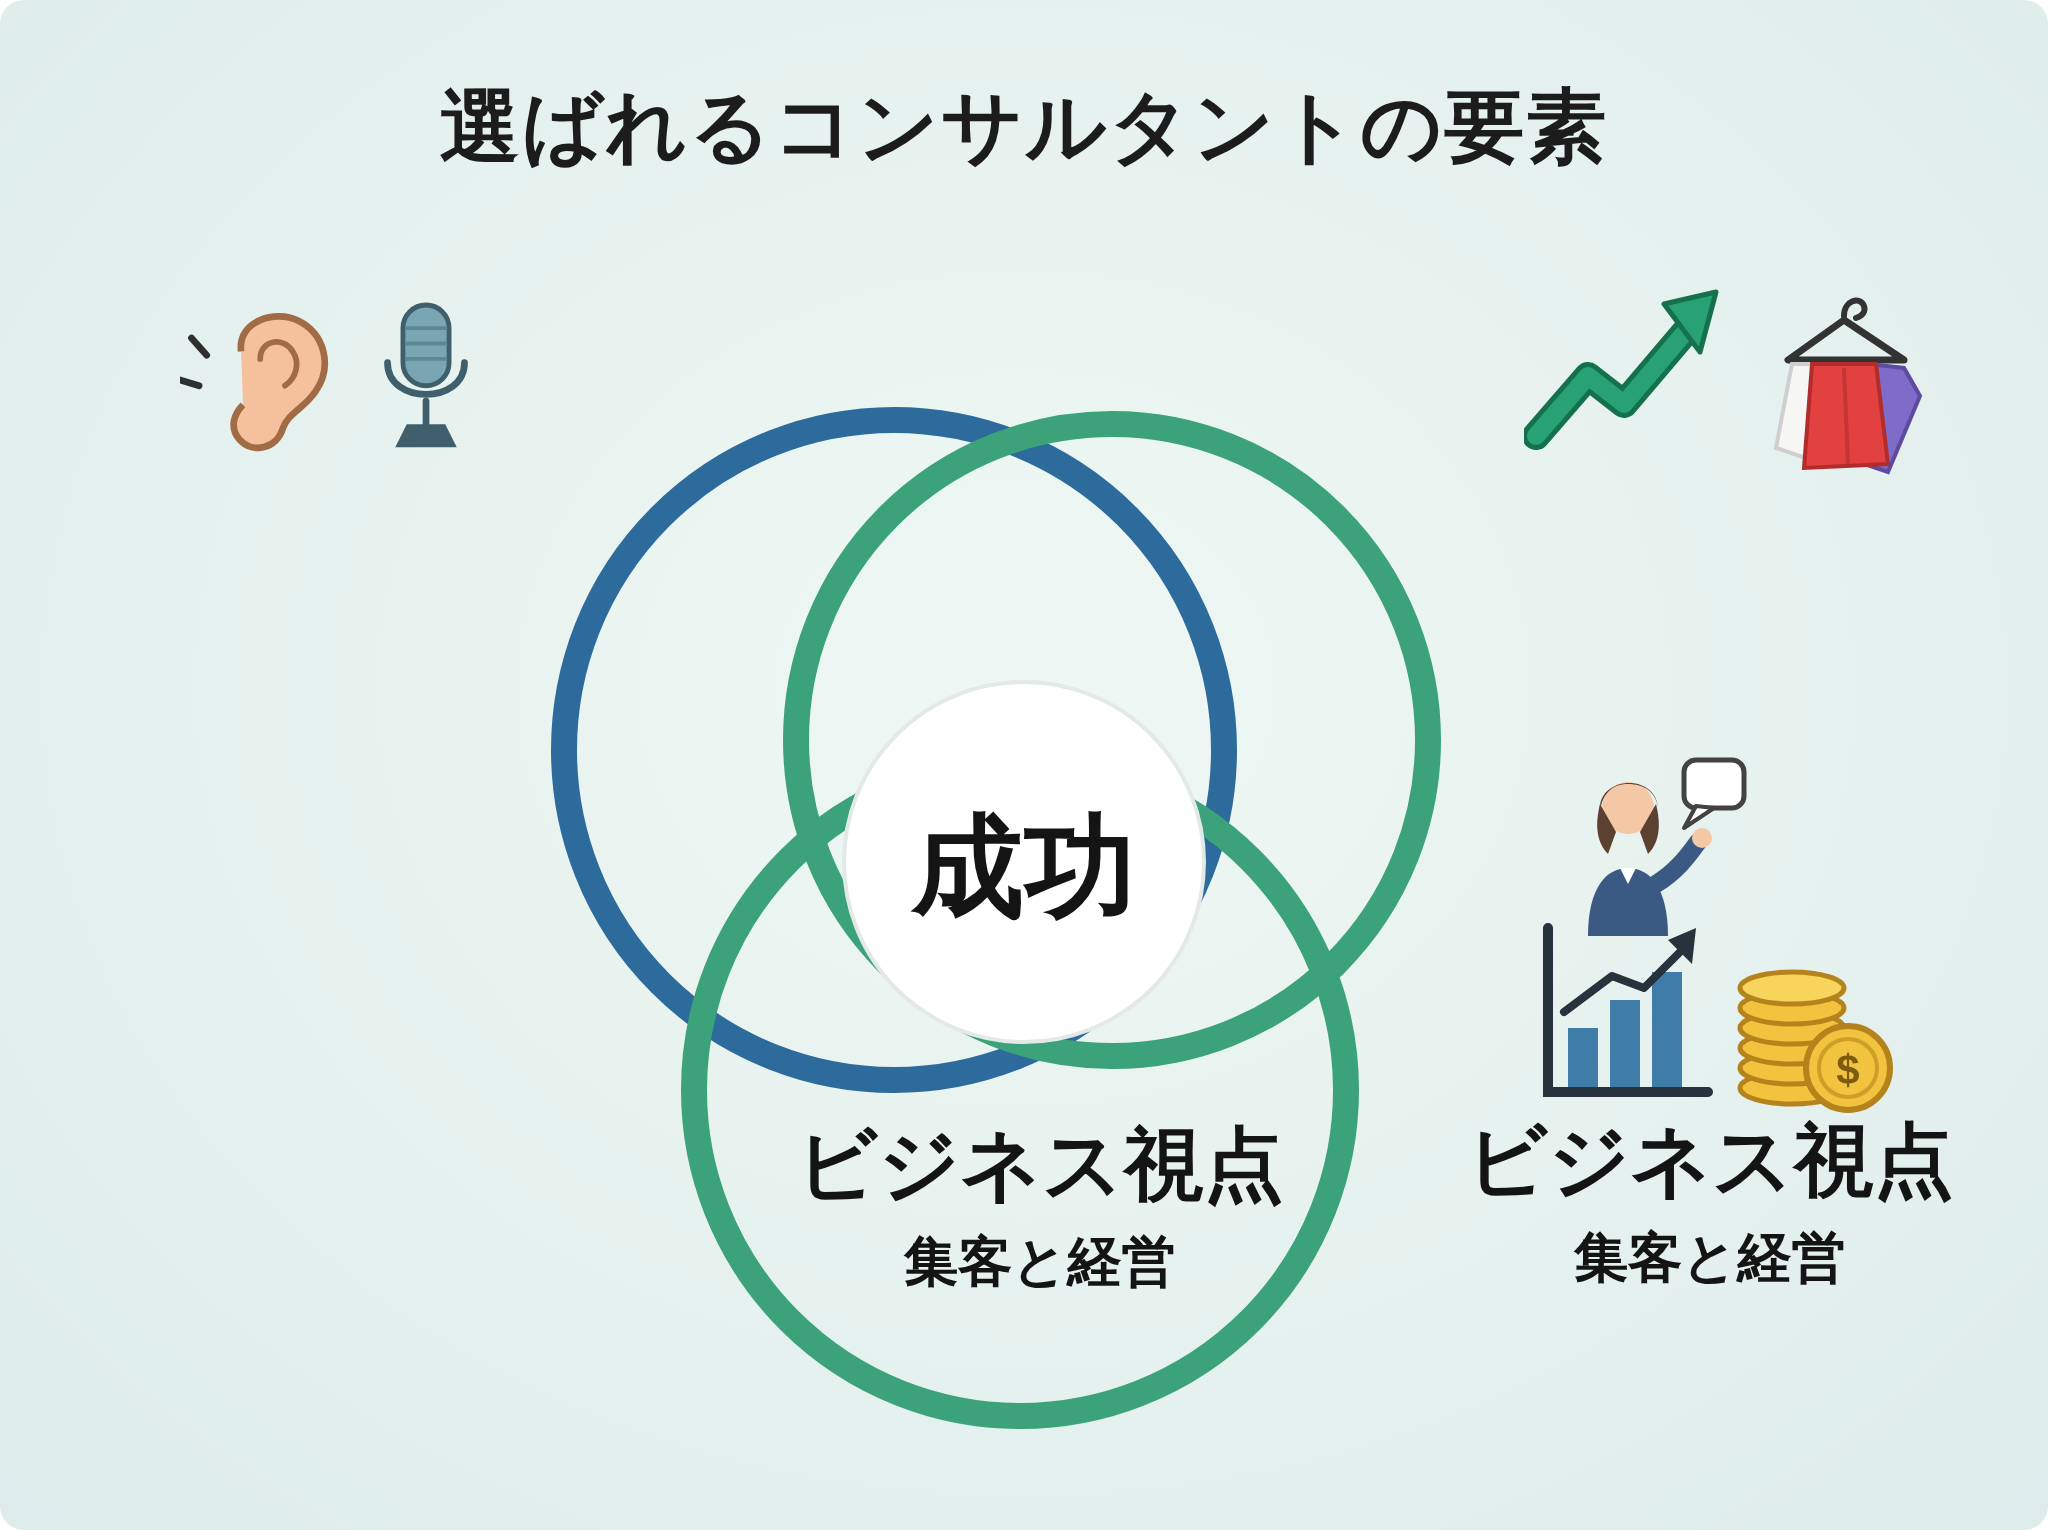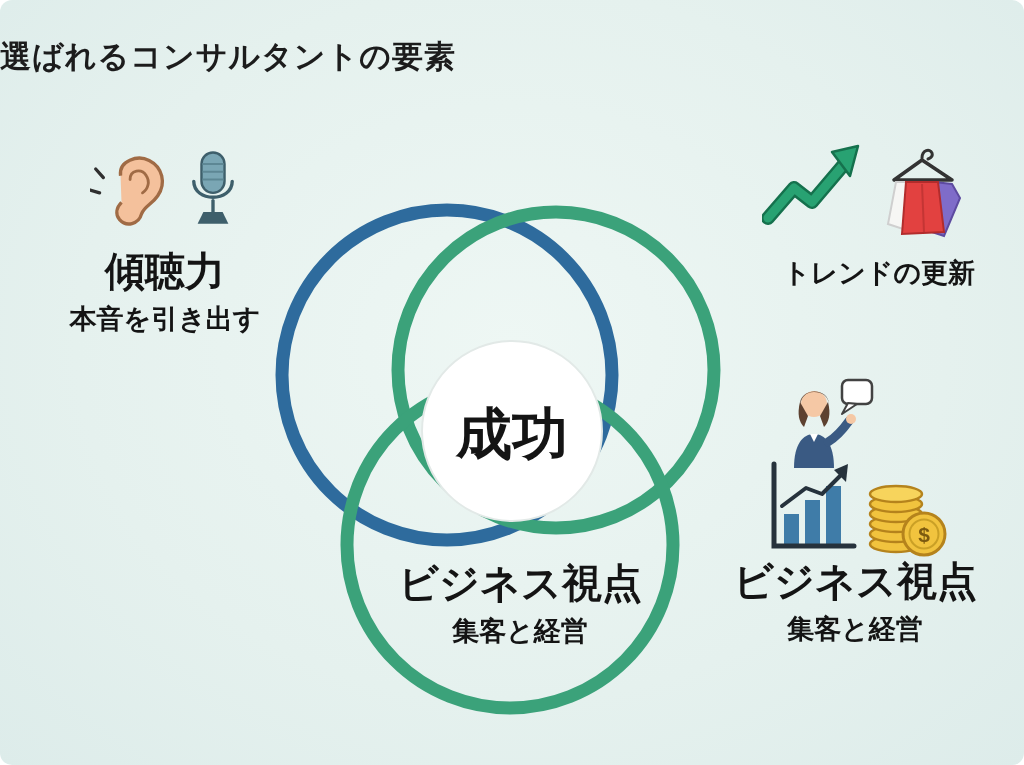--- a/index.html
+++ b/index.html
@@ -2,22 +2,22 @@
 <html><head>
 <meta charset="utf-8">
 <style>
   html,body{margin:0;padding:0;background:#ffffff;}
   body{font-family:"Liberation Sans","DejaVu Sans",sans-serif;}
   .canvas{
     position:relative;width:1024px;height:765px;overflow:hidden;border-radius:12px;
     background:radial-gradient(ellipse at 50% 45%, #eef7f4 0%, #e5f1ee 60%, #ddecea 100%);
   }
   .page-title{
-    position:absolute;top:36px;left:0;width:100%;text-align:left;
-    font-size:31px;font-weight:900;color:#1c1c1c;letter-spacing:1px;
+    position:absolute;top:36px;left:0;width:100%;text-align:center;
+    font-size:40px;font-weight:900;color:#1c1c1c;letter-spacing:1px;
   }
   .venn-svg{position:absolute;left:0;top:0;}
   .label-block{position:absolute;text-align:center;color:#141414;}
   .label-title{font-size:40px;font-weight:800;line-height:1.15;display:block;}
   .label-sub{font-size:27px;font-weight:700;margin-top:7px;display:block;}
   .icon-group{position:absolute;display:flex;gap:14px;align-items:flex-start;}
   .icon{display:block;}
 </style>
 </head>
 <body>
@@ -93,27 +93,22 @@
     <ellipse cx="34" cy="82" rx="26" ry="8" fill="#f1c33e" stroke="#b5831c" stroke-width="2.5"></ellipse>
     <ellipse cx="34" cy="72" rx="26" ry="8" fill="#f1c33e" stroke="#b5831c" stroke-width="2.5"></ellipse>
     <ellipse cx="34" cy="62" rx="26" ry="8" fill="#f1c33e" stroke="#b5831c" stroke-width="2.5"></ellipse>
     <ellipse cx="34" cy="52" rx="26" ry="8" fill="#f1c33e" stroke="#b5831c" stroke-width="2.5"></ellipse>
     <ellipse cx="34" cy="42" rx="26" ry="8" fill="#f7d45c" stroke="#b5831c" stroke-width="2.5"></ellipse>
     <circle cx="62" cy="82" r="21" fill="#f1c33e" stroke="#b5831c" stroke-width="3"></circle>
     <circle cx="62" cy="82" r="14.5" fill="none" stroke="#caa026" stroke-width="2"></circle>
     <text x="62" y="90" text-anchor="middle" font-size="21" font-weight="bold" fill="#7c5a10">$</text>
   </svg>
 
-  <div class="label-block" style="left:25px;top:248px;width:280px;">
-    <span class="label-title">傾聴力</span>
-    <span class="label-sub">本音を引き出す</span>
-  </div>
 
   <div class="label-block" style="left:748px;top:248px;width:262px;">
-    <span class="label-sub">トレンドの更新</span>
   </div>
 
   <div class="label-block" style="left:360px;top:560px;width:320px;">
     <span class="label-title">ビジネス視点</span>
     <span class="label-sub">集客と経営</span>
   </div>
 
   <div class="label-block" style="left:710px;top:558px;width:290px;">
     <span class="label-title">ビジネス視点</span>
     <span class="label-sub">集客と経営</span>

